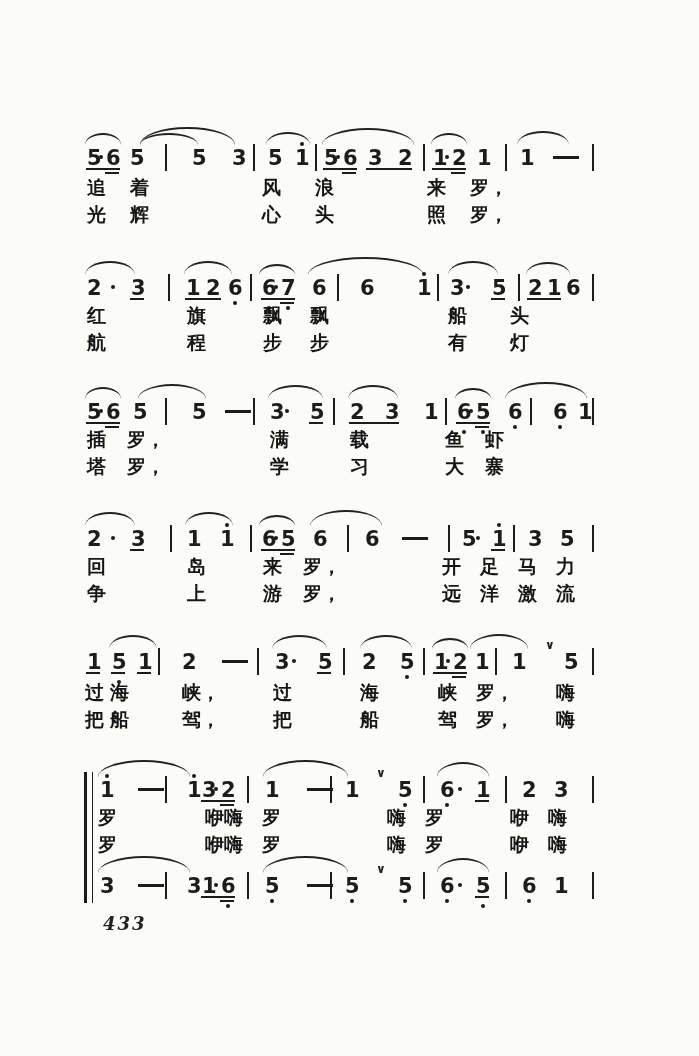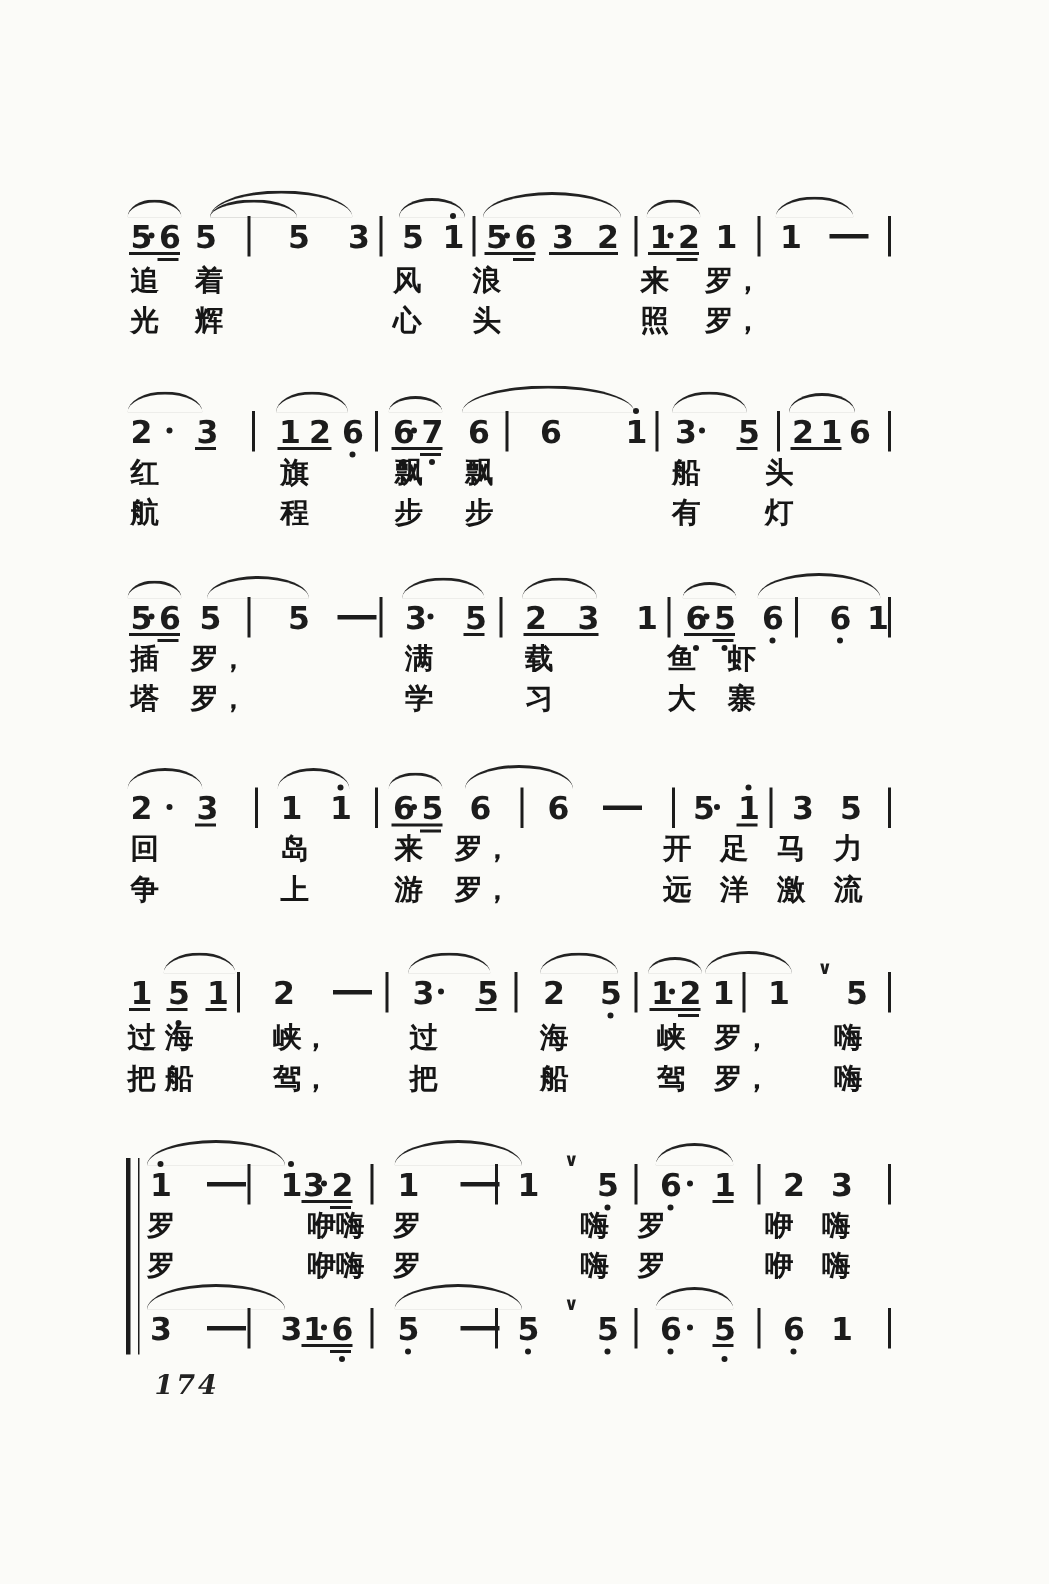--- a/index.html
+++ b/index.html
@@ -363,14 +363,14 @@
       <div class="num" style="left: 554px; top: 874px;">1</div>
       <div class="bar" style="left: 592px; top: 872px;"></div>
       <div class="uline" style="left: 201px; top: 896px; width: 34px;"></div>
       <div class="uline" style="left: 220px; top: 900px; width: 14px;"></div>
       <div class="uline" style="left: 475px; top: 896px; width: 14px;"></div>
       <div class="arc" style="left: 98px; top: 856px; width: 92px; height: 15px;"></div>
       <div class="arc" style="left: 263px; top: 856px; width: 85px; height: 15px;"></div>
       <div class="arc" style="left: 437px; top: 858px; width: 52px; height: 13px;"></div>
       <div class="bracket" style="left: 84px; top: 772px; height: 131px;"></div>
     </div>
-  <div class="pagenum">174</div>
+  <div class="pagenum">433</div>
 </div>
 
 </body></html>

